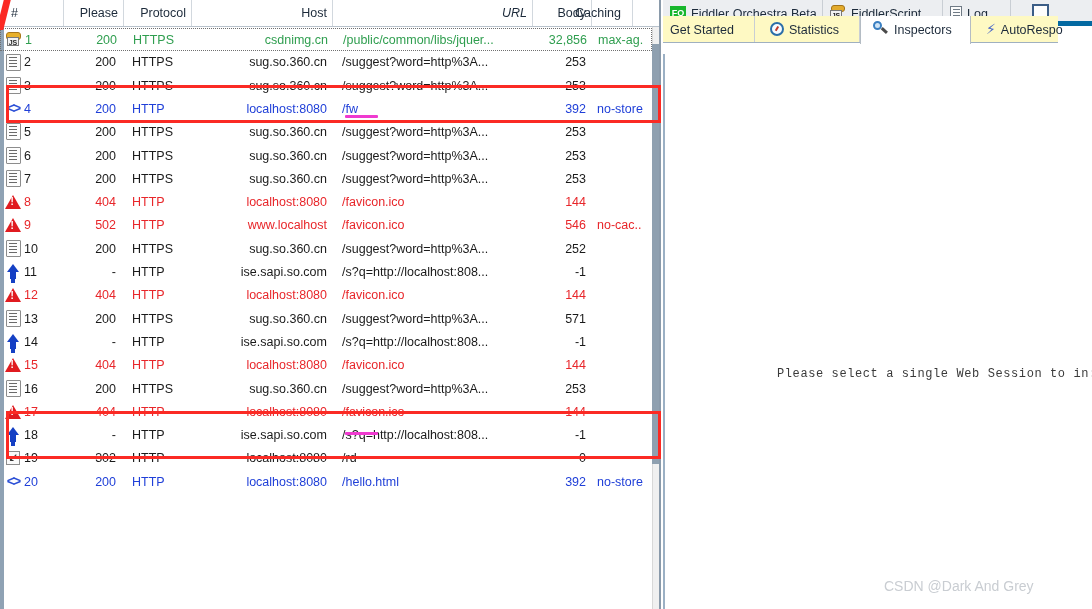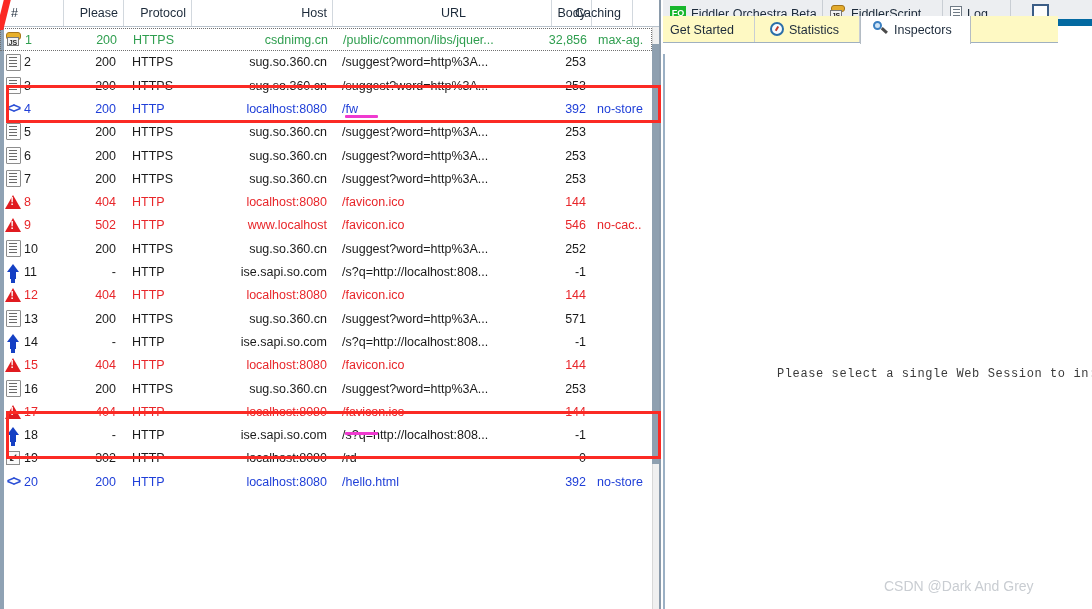--- a/index.html
+++ b/index.html
@@ -49,21 +49,21 @@
     border-right: 1px solid #d2d8de;
     box-sizing: border-box;
     padding: 0 5px;
     white-space: nowrap;
     overflow: hidden;
   }
   .h-num     { left: 0px;   width: 64px;  text-align: left; padding-left: 11px !important;}
   .h-result  { left: 64px;  width: 60px;  text-align: right; }
   .h-proto   { left: 124px; width: 68px;  text-align: right; padding-left: 8px !important;}
   .h-host    { left: 192px; width: 141px; text-align: right; }
-  .h-url     { left: 352px; width: 200px; text-align: center; padding-left: 9px !important;}
+  .h-url     { left: 333px; width: 200px; text-align: right; padding-left: 9px !important; font-style: italic;}
   .h-body    { left: 533px; width: 59px;  text-align: right; }
   .h-caching { left: 564px; width: 69px;  text-align: center; padding-left: 5px !important; border-right: none;}
 
   
   #grid-rows {
     position: absolute;
     left: 0; top: 27px;
     width: 652px;
     height: 582px;
   }
@@ -277,21 +277,21 @@
     position: absolute;
     left: 663px; top: 0;
     width: 429px; height: 609px;
     background: #ffffff;
   }
   #tabstrip-top {
     position: absolute;
     left: 0; top: 0;
     width: 429px; height: 26px;
     background: #eceef1;
-    border-bottom: 7px solid #0369a1;
+    border-bottom: 5px solid #0369a1;
     box-sizing: border-box;
   }
   #tabstrip-bottom {
     position: absolute;
     left: 0; top: 16px;
     width: 395px; height: 27px;
     background: #fef9c3;
     border-bottom: 1px solid #9fb0c0;
     box-sizing: border-box;
   }
@@ -715,20 +715,23 @@
   <div id="tabstrip-bottom">
     <div class="tab" style="left:0px; width:92px;">
       <span class="tlabel">Get Started</span>
     </div>
     <div class="tab active" style="left:197px; width:111px;">
       <span class="tabicon ic-magnifier" style="margin-left:5px;"></span><span class="tlabel">Inspectors</span>
     </div>
     <div class="tab" style="left:92px; width:105px;">
       <span class="tabicon ic-clock" style="margin-left:8px;"></span><span class="tlabel">Statistics</span>
     </div>
+    <div class="tab" style="left:308px; width:121px; border-right:none;">
+      <span class="tabicon ic-bolt" style="margin-left:8px;">⚡</span><span class="tlabel">AutoRespo</span>
+    </div>
   </div>
 
   <div id="inspector-body">
     <div id="inspector-hint">Please select a single Web Session to in:</div>
   </div>
 </div>
 
 <div id="watermark">CSDN @Dark And Grey</div>
 
 </body></html>

